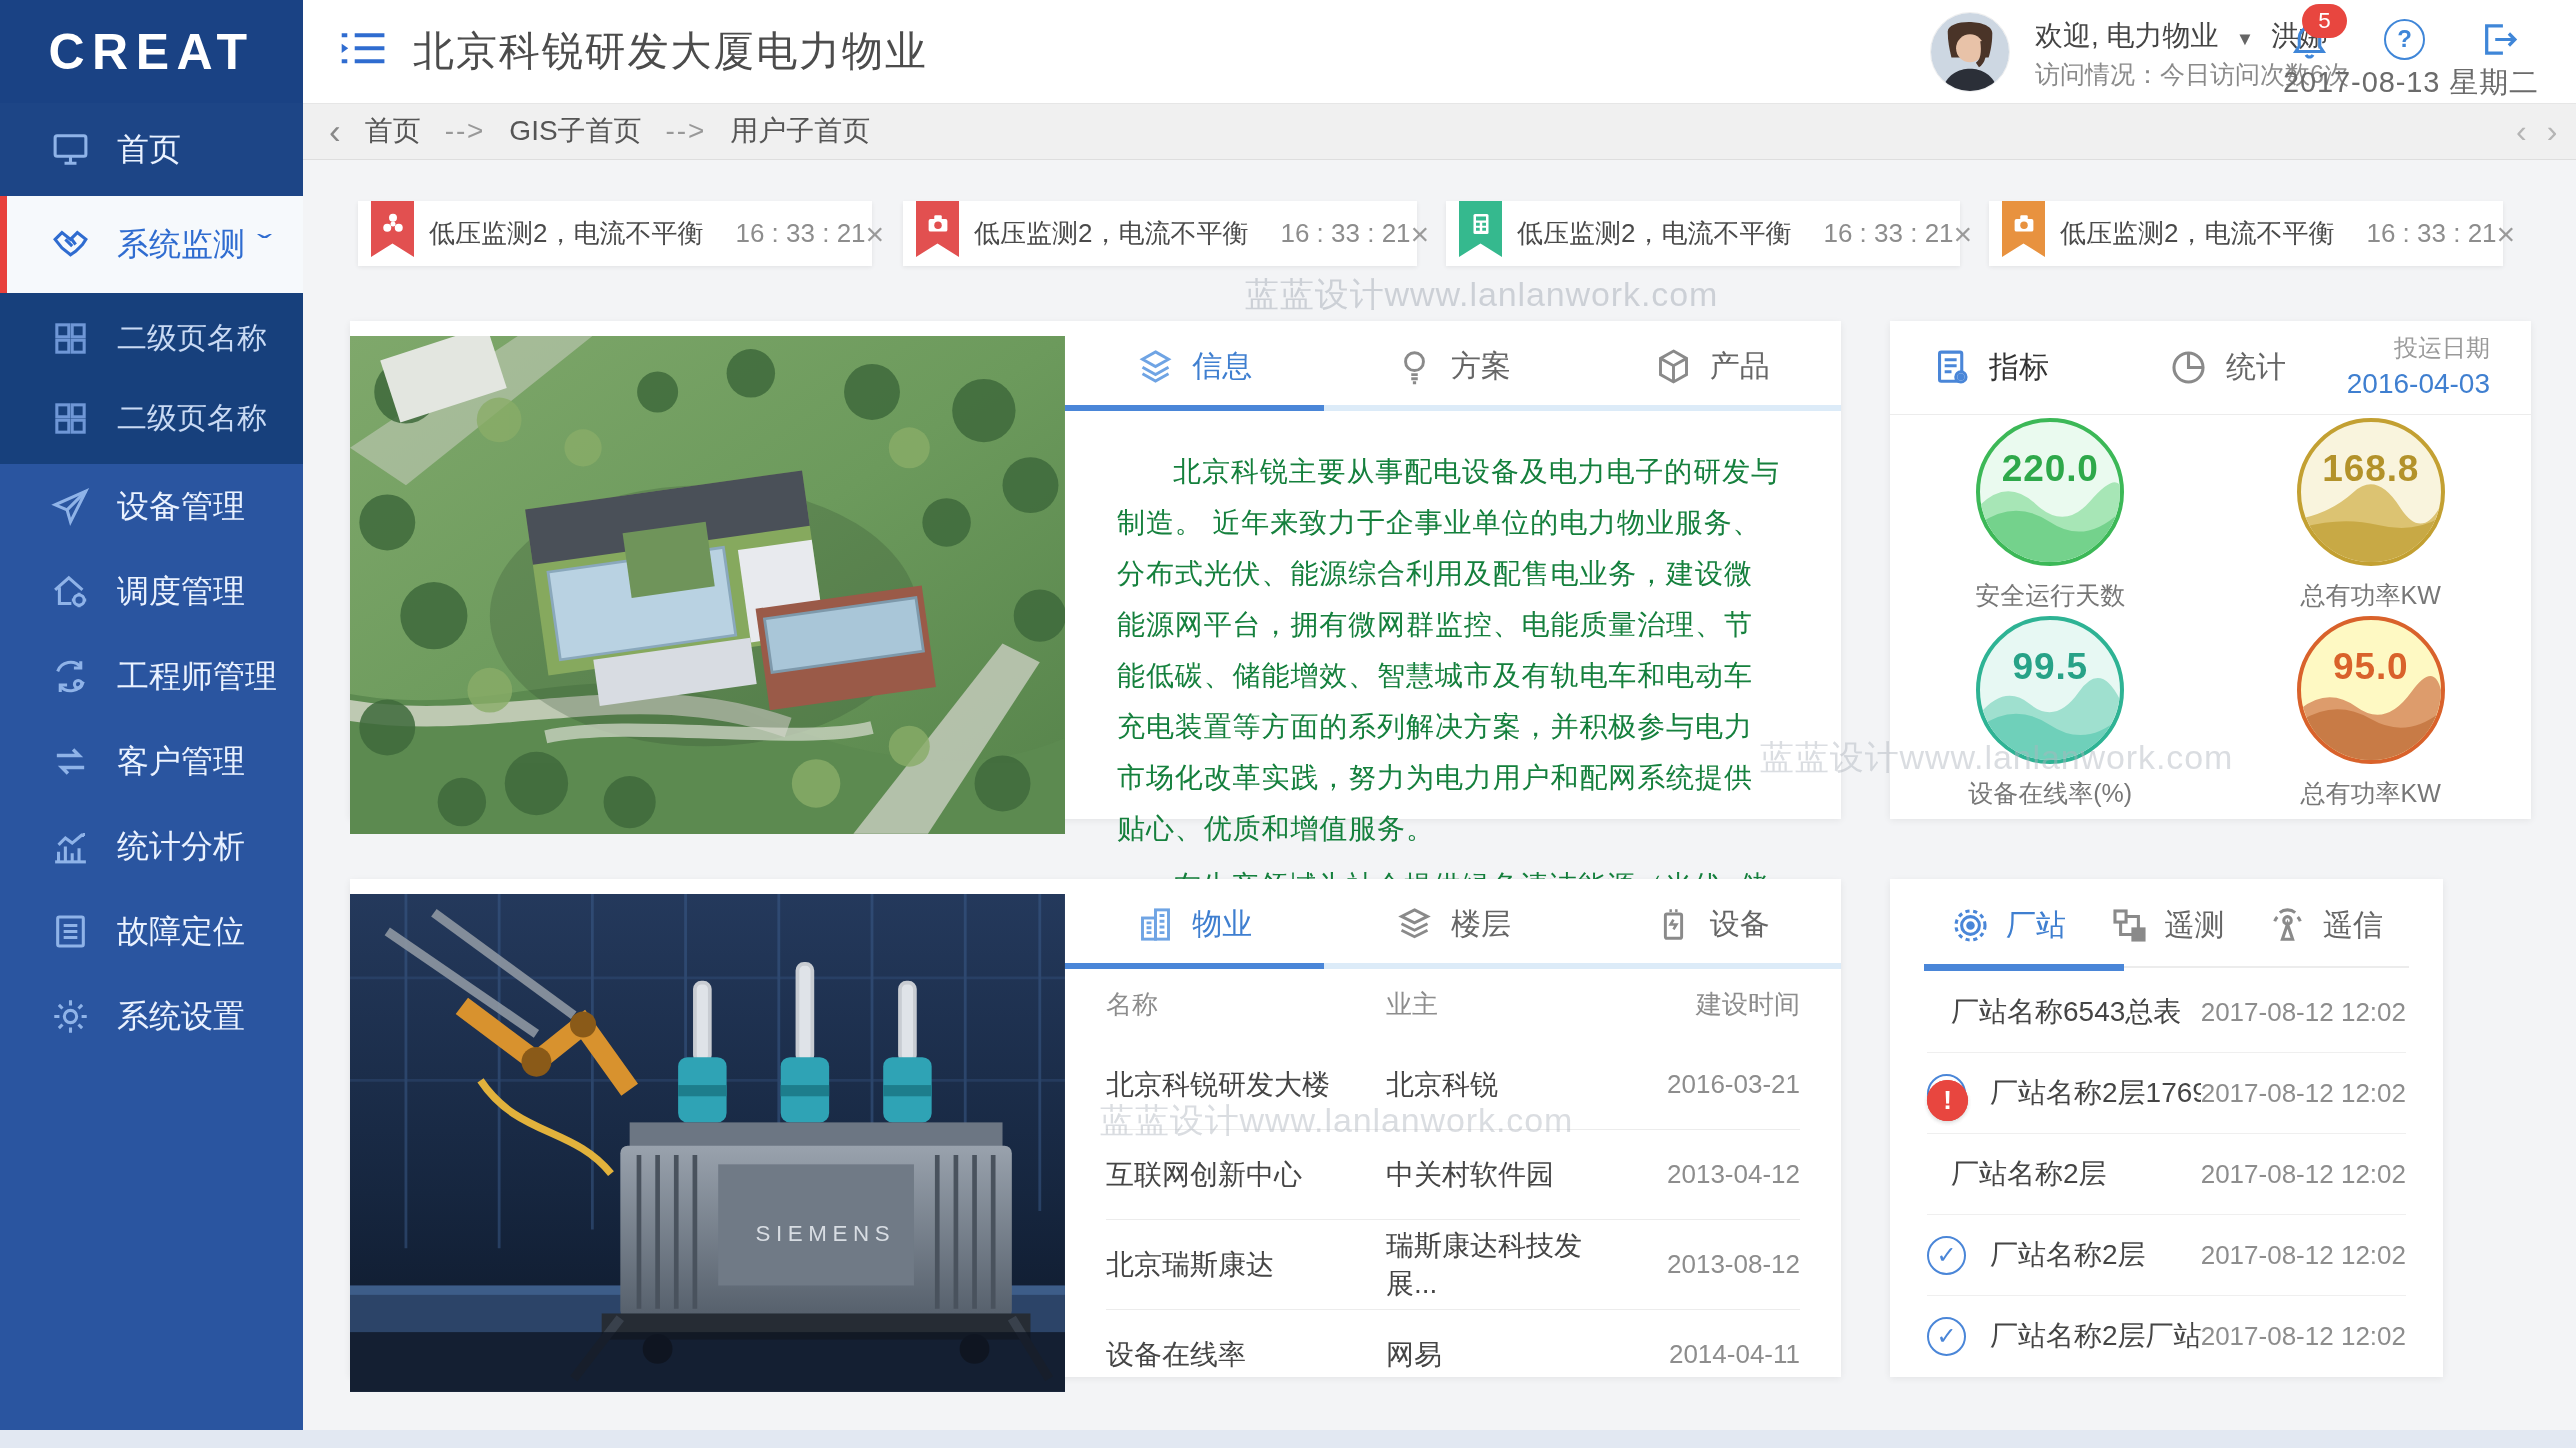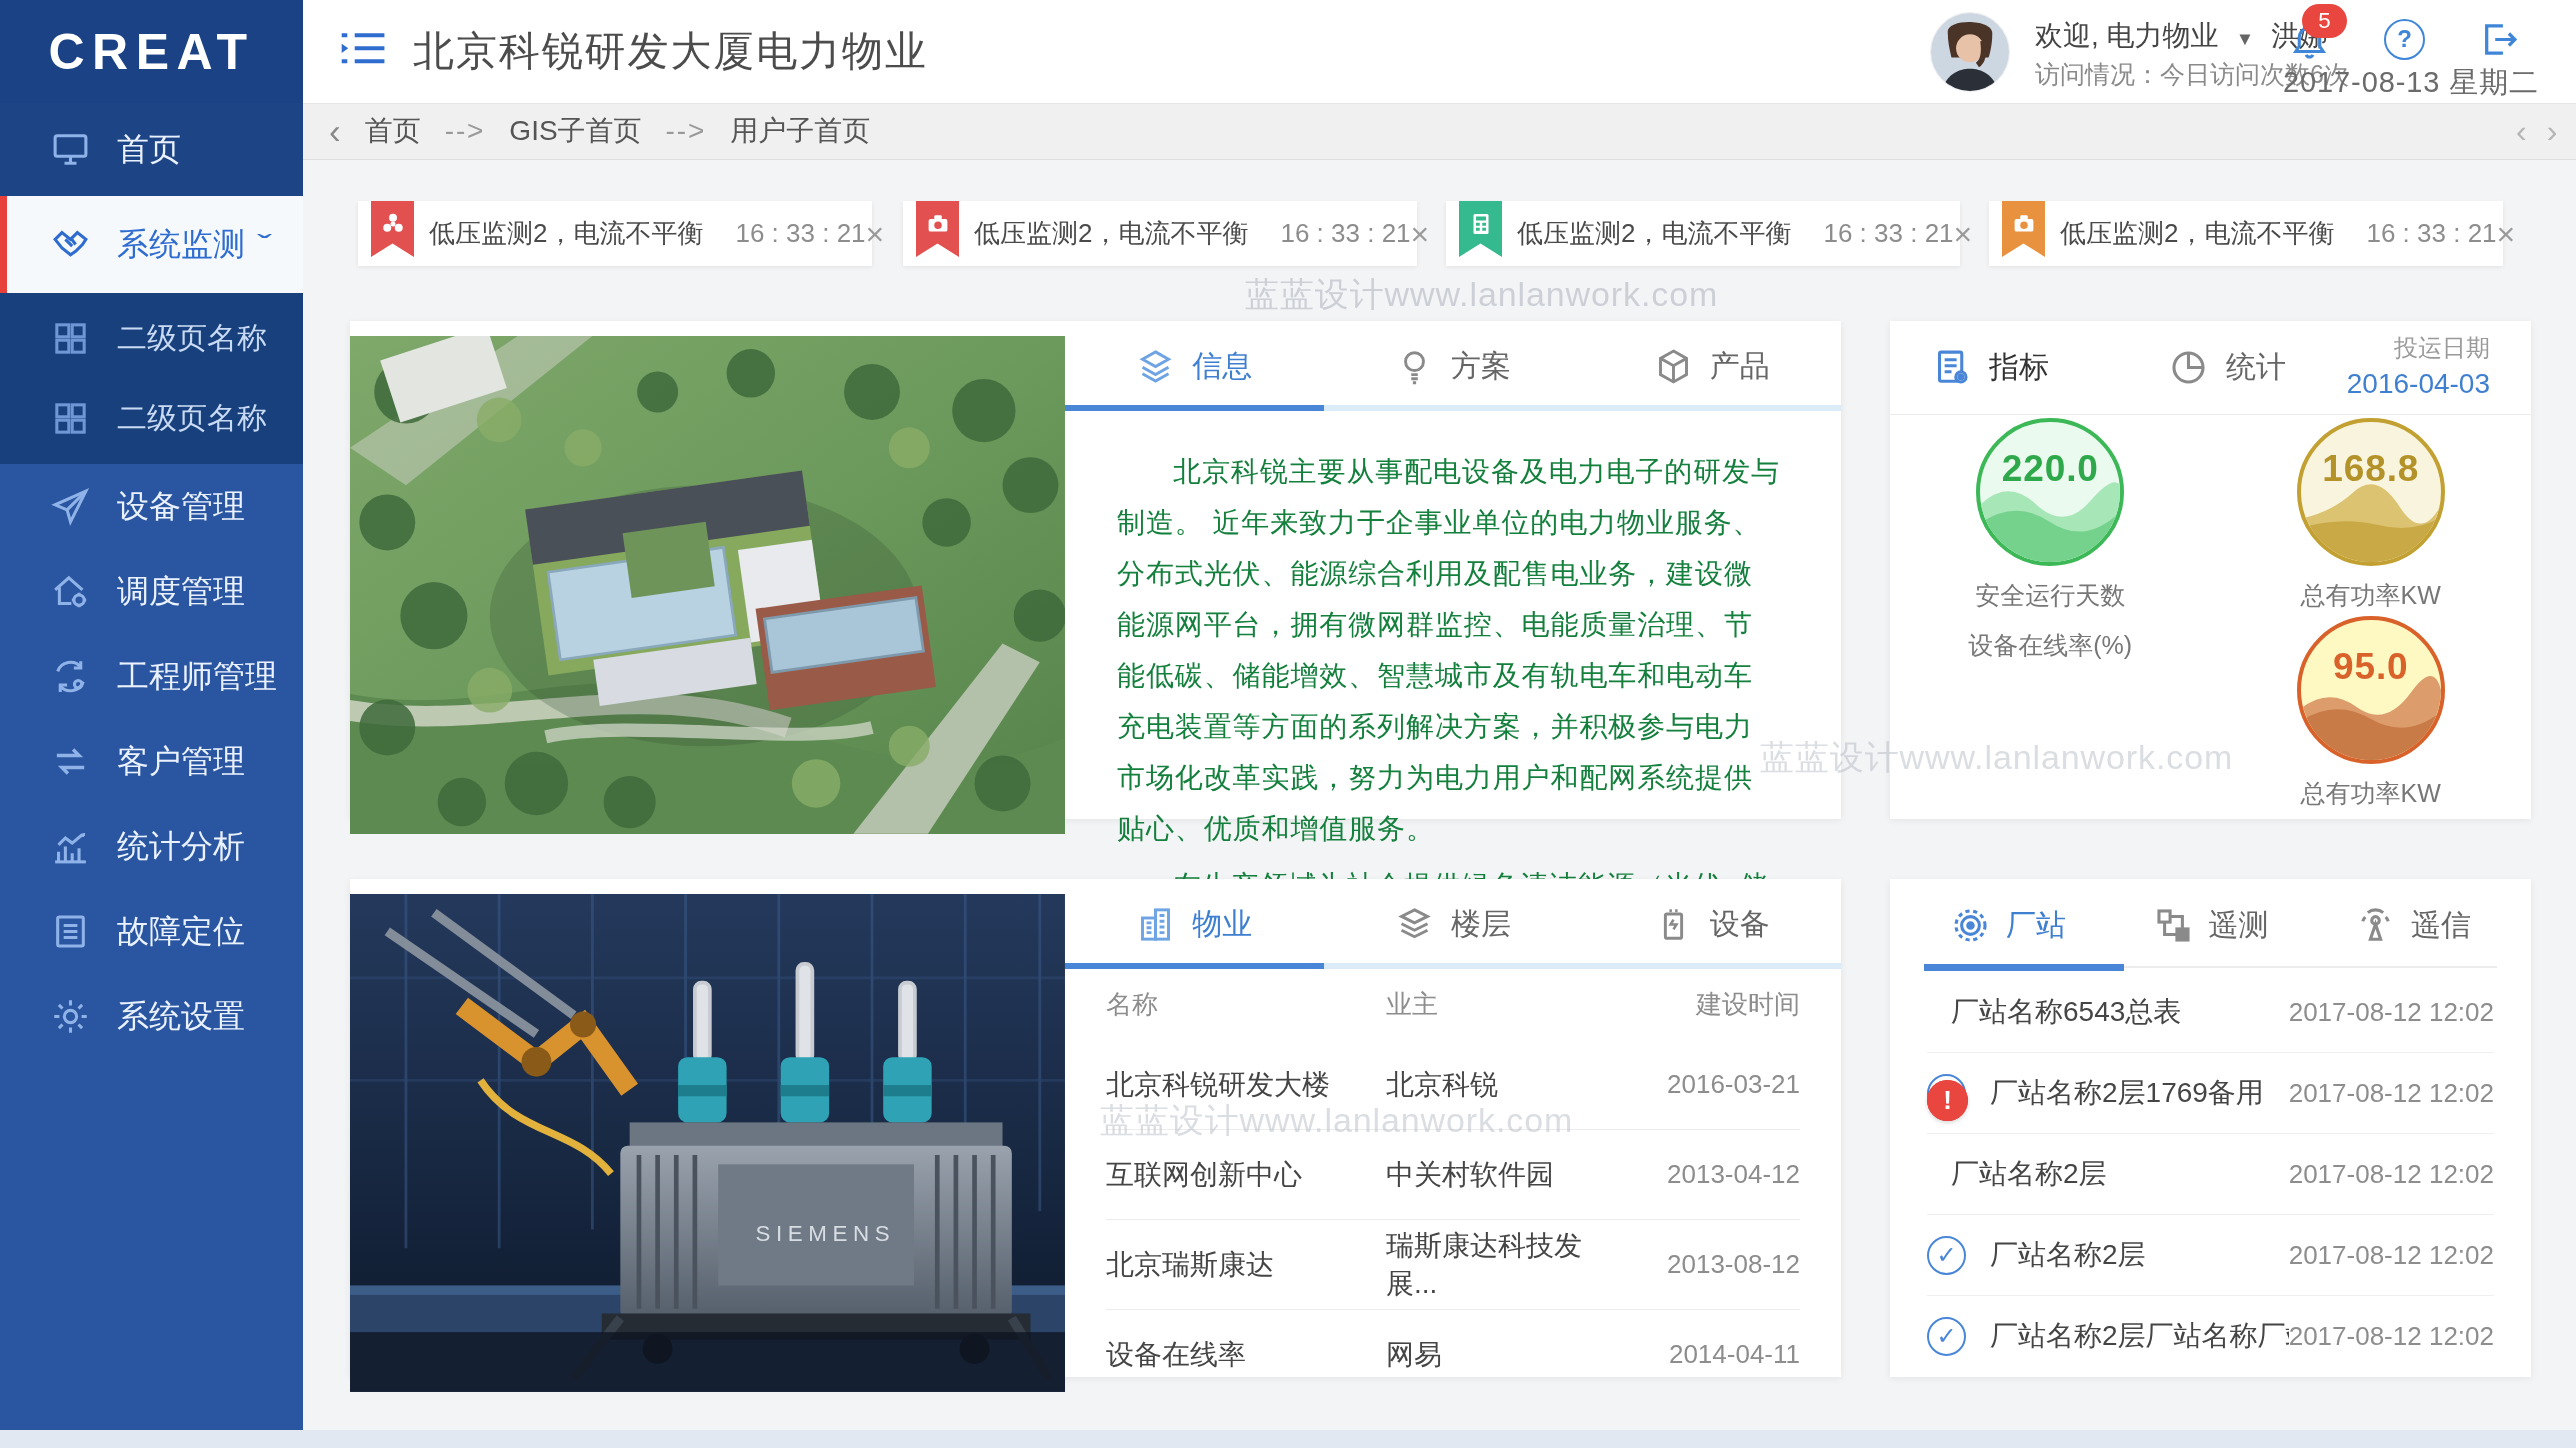--- a/index.html
+++ b/index.html
@@ -50,21 +50,21 @@
   .ribbon svg{position:absolute;left:6.5px;top:7.5px;width:30px;height:30px}
   .r-red{background:#e25050}.r-green{background:#35b98e}.r-orange{background:#e8923f}
   .a-text{margin-left:71px;font-size:26px;color:#4a4a4a;white-space:nowrap}
   .a-time{margin-left:32px;font-size:26px;color:#8d8d8d;white-space:nowrap}
   .a-close{margin-left:auto;margin-right:20.5px;font-size:32px;color:#9a9a9a;cursor:pointer;line-height:1}
   
   .card{position:absolute;background:#fff;box-shadow:0 1.9px 7.5px rgba(0,0,0,.07)}
   #cardA{left:350px;top:321px;width:1491px;height:498px}
   #cardB{left:1890px;top:321px;width:641px;height:498px}
   #cardC{left:350px;top:879px;width:1491px;height:498px}
-  #cardD{left:1890px;top:879px;width:641px;height:498px}
+  #cardD{left:1890px;top:879px;width:553px;height:498px}
   .photo{position:absolute;left:0;top:15px;width:715px;height:498px;overflow:hidden}
   .rpanel{position:absolute;left:715px;top:0;right:0;bottom:0}
   
   .tabs3{position:relative;height:90px;display:flex}
   .tabs3 .tab{flex:1;display:flex;align-items:center;justify-content:center;gap:17px;font-size:30px;color:#666;cursor:pointer}
   .tabs3 .tab .ticn{width:39px;height:39px;color:#8a8a8a}
   .tabs3 .tab.on{color:#3f7fd0}
   .tabs3 .tab.on .ticn{color:#6fa4e4}
   .tabtrack{position:absolute;left:0;right:0;bottom:0;height:5.6px;background:#dcebf8}
   .tabtrack .on{width:33.33%;height:100%;background:#4a86d8}
@@ -506,20 +506,27 @@
       <div class="gc">
         <span class="val">168.8</span>
         <svg viewBox="0 0 100 60" preserveAspectRatio="none">
             <path d="M0 30 Q22 26 38 12 T70 22 T100 18 L100 60 L0 60 Z" fill="#dcc372"></path>
             <path d="M0 36 Q30 28 55 34 T100 28 L100 60 L0 60 Z" fill="#c8a945"></path>
           </svg>
       </div>
       <div class="glabel">总有功率KW</div>
     </div>
     <div class="gauge g-teal">
+      <div class="gc">
+        <span class="val">99.5</span>
+        <svg viewBox="0 0 100 60" preserveAspectRatio="none">
+            <path d="M0 30 Q18 8 36 22 T70 14 T100 22 L100 60 L0 60 Z" fill="#9fe0cf"></path>
+            <path d="M0 38 Q25 20 50 36 T100 30 L100 60 L0 60 Z" fill="#6fd0ba"></path>
+          </svg>
+      </div>
       <div class="glabel">设备在线率(%)</div>
     </div>
     <div class="gauge g-orange">
       <div class="gc">
         <span class="val">95.0</span>
         <svg viewBox="0 0 100 60" preserveAspectRatio="none">
             <path d="M0 26 Q20 10 40 24 T78 14 T100 20 L100 60 L0 60 Z" fill="#dd9c6c"></path>
             <path d="M0 34 Q25 18 50 32 T100 26 L100 60 L0 60 Z" fill="#c87b46"></path>
           </svg>
       </div>

